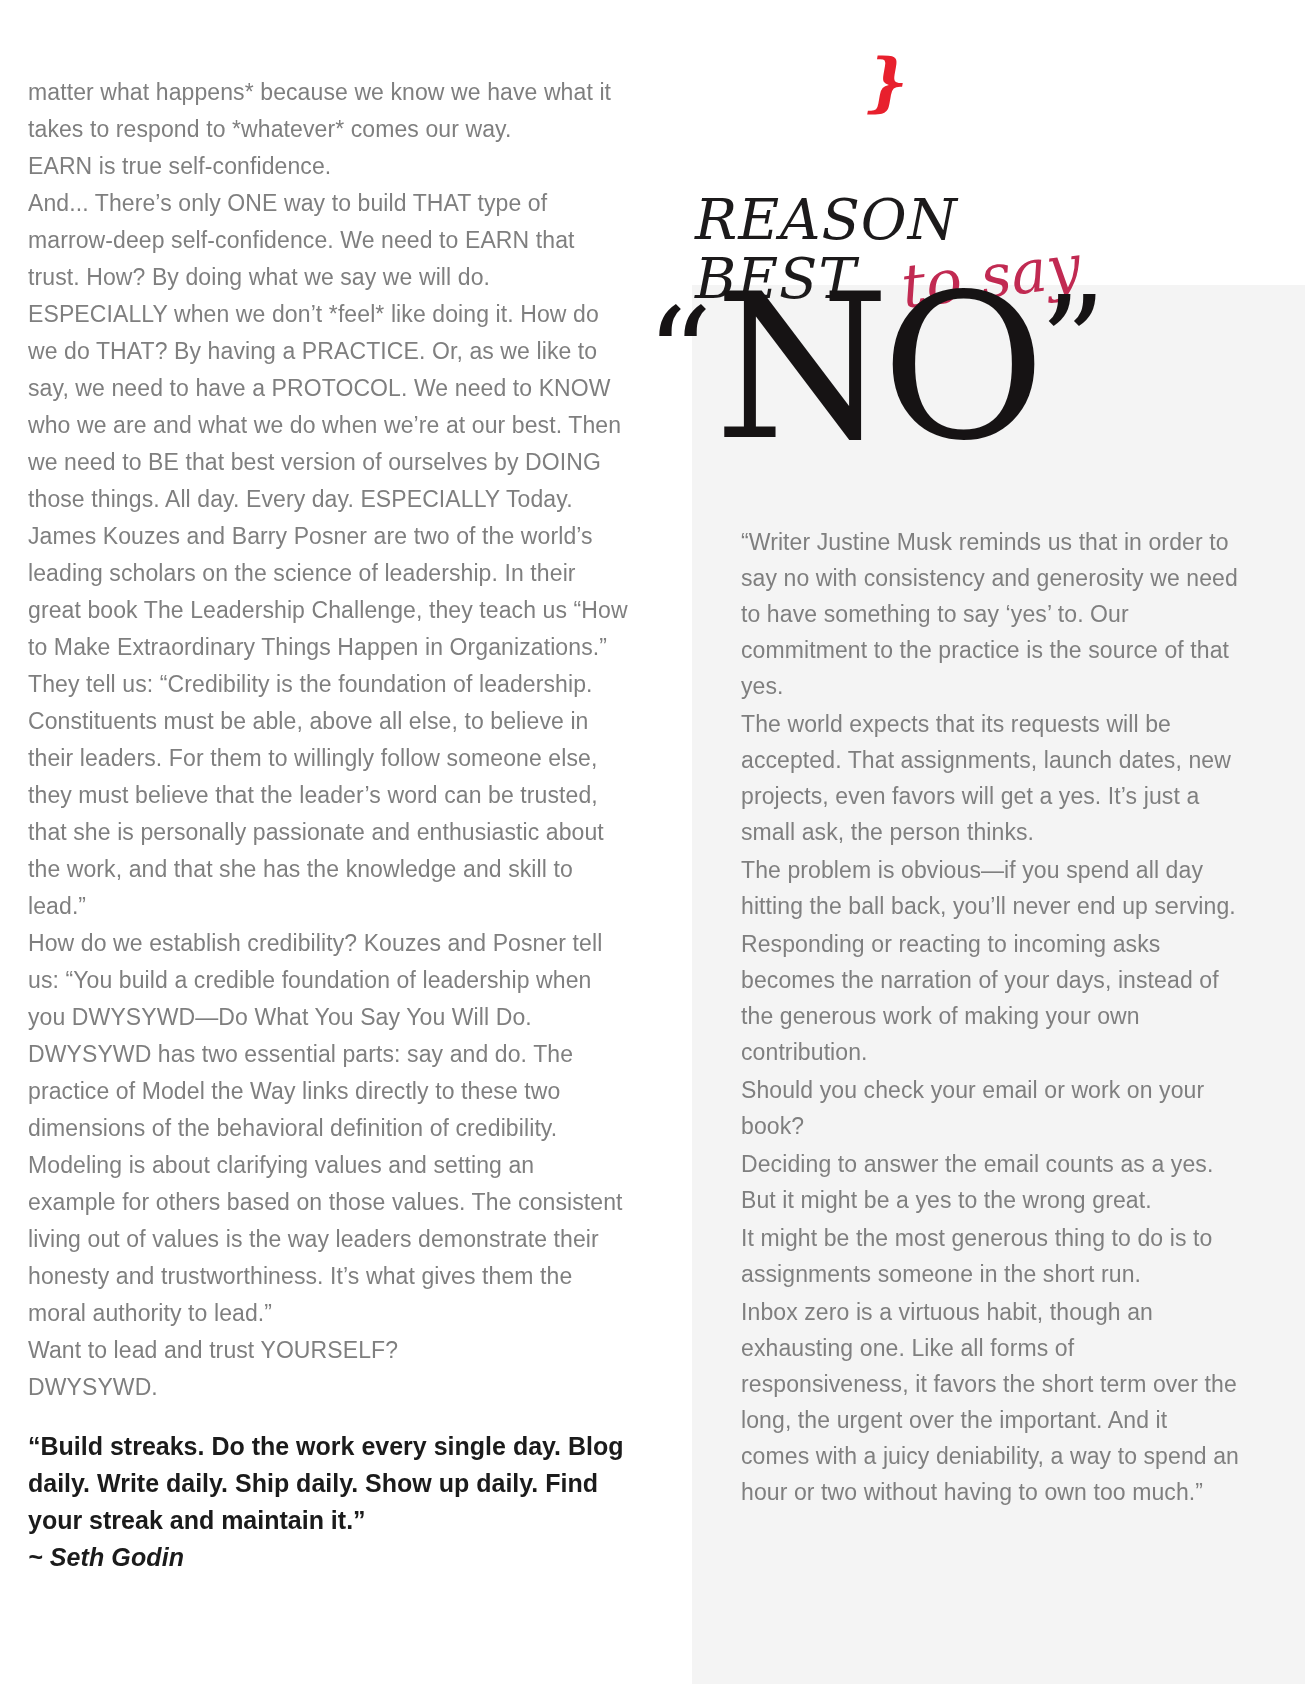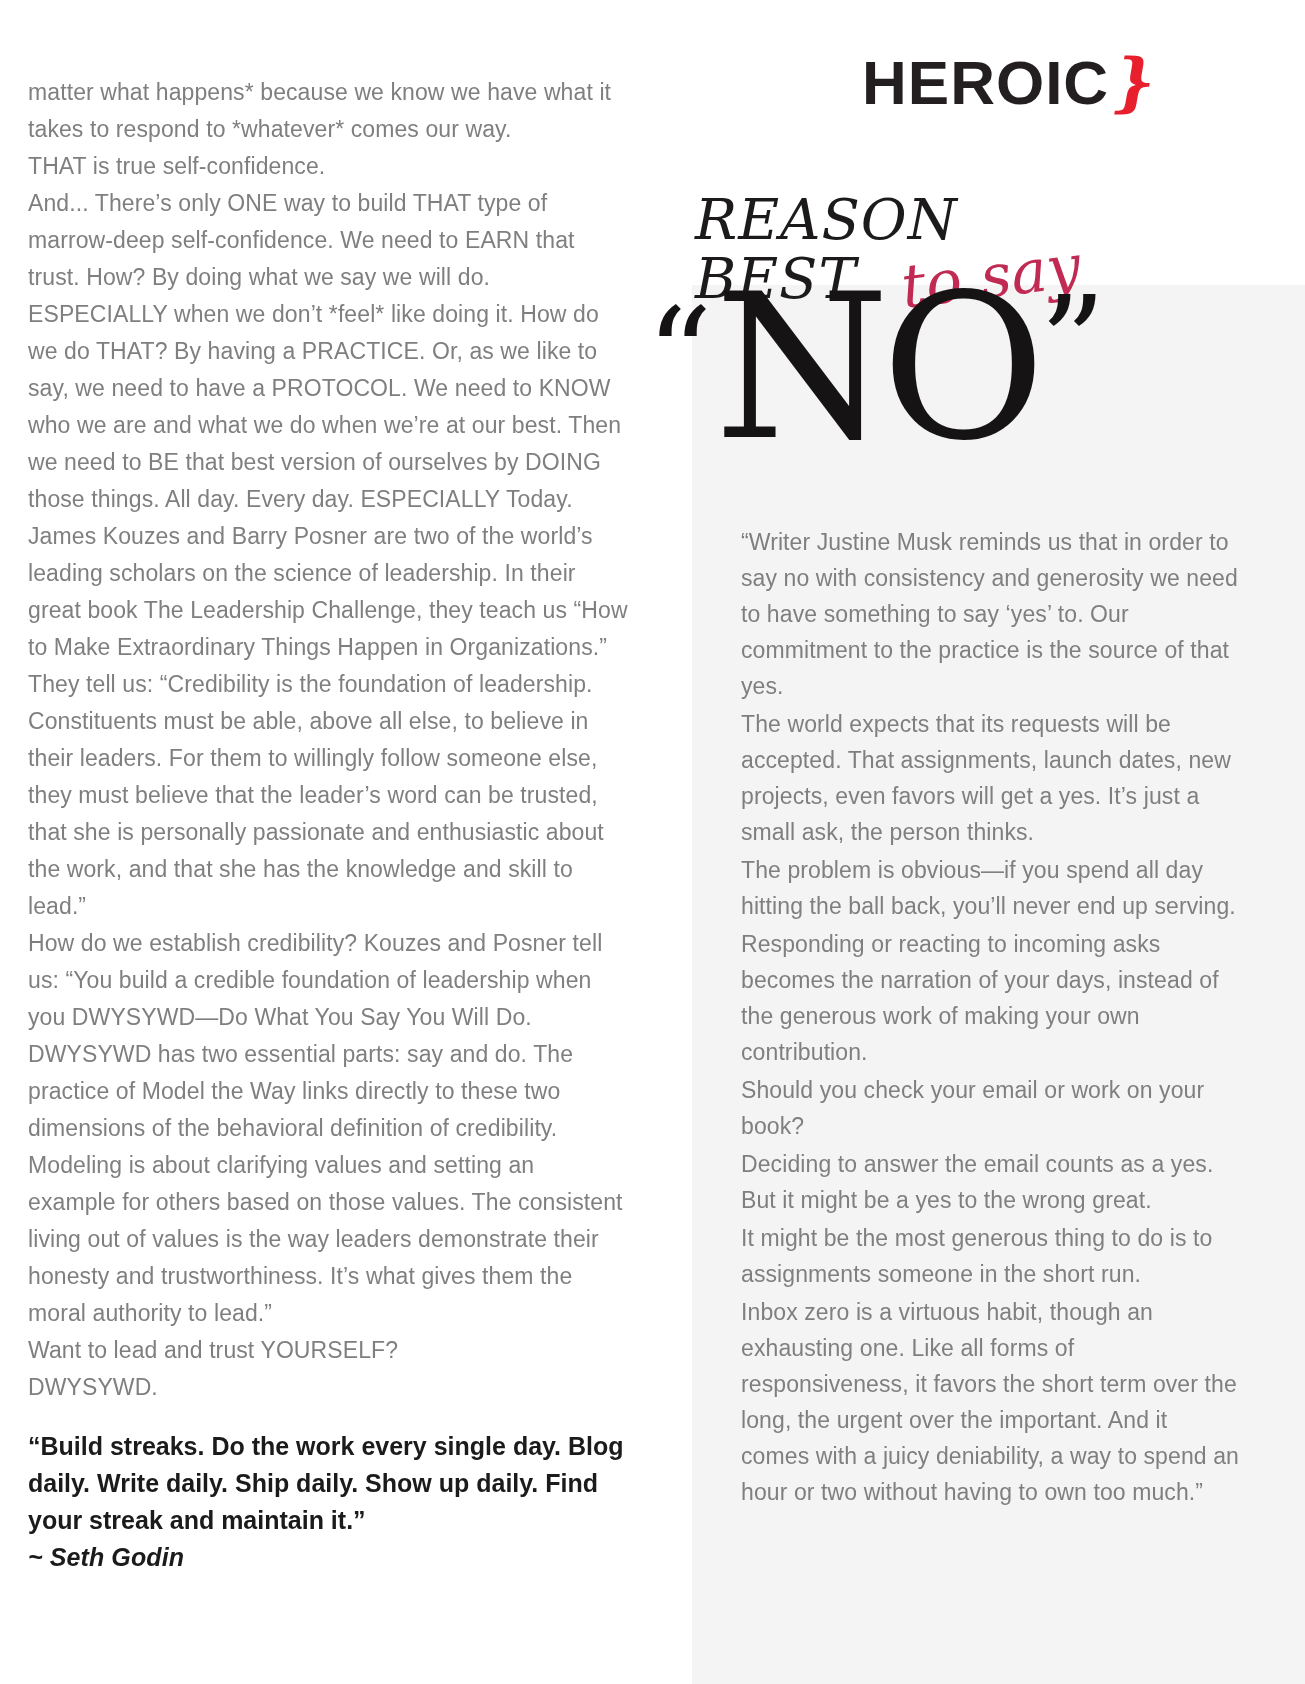--- a/index.html
+++ b/index.html
@@ -65,39 +65,38 @@
   .right-col p { margin:2px; }
 </style>
 </head>
 <body>
 
 <div class="page">
 
   <div class="gray-panel"></div>
 
   <div class="logo">
-    <span class="logo-text">HEROIC</span>
     <span class="logo-mark">}</span>
   </div>
 
   <div class="headline">
     <div class="hl-serif">REASON</div>
     <div class="hl-serif">BEST</div>
     <div class="hl-script">to say</div>
   </div>
 
   <div class="no-block">
     <span class="no-open">“</span>
     <span class="no-letters">NO</span>
     <span class="no-close">”</span>
   </div>
 
   <div class="left-col">
     <p>matter what happens* because we know we have what it takes to respond to *whatever* comes our way.</p>
-    <p>THAT is true self-confidence.</p>
+    <p>EARN is true self-confidence.</p>
     <p>And... There’s only ONE way to build THAT type of marrow-deep self-confidence. We need to EARN that trust. How? By doing what we say we will do. ESPECIALLY when we don’t *feel* like doing it. How do we do THAT? By having a PRACTICE. Or, as we like to say, we need to have a PROTOCOL. We need to KNOW who we are and what we do when we’re at our best. Then we need to BE that best version of ourselves by DOING those things. All day. Every day. ESPECIALLY Today.</p>
     <p>James Kouzes and Barry Posner are two of the world’s leading scholars on the science of leadership. In their great book The Leadership Challenge, they teach us “How to Make Extraordinary Things Happen in Organizations.”</p>
     <p>They tell us: “Credibility is the foundation of leadership. Constituents must be able, above all else, to believe in their leaders. For them to willingly follow someone else, they must believe that the leader’s word can be trusted, that she is personally passionate and enthusiastic about the work, and that she has the knowledge and skill to lead.”</p>
     <p>How do we establish credibility? Kouzes and Posner tell us: “You build a credible foundation of leadership when you DWYSYWD—Do What You Say You Will Do. DWYSYWD has two essential parts: say and do. The practice of Model the Way links directly to these two dimensions of the behavioral definition of credibility. Modeling is about clarifying values and setting an example for others based on those values. The consistent living out of values is the way leaders demonstrate their honesty and trustworthiness. It’s what gives them the moral authority to lead.”</p>
     <p>Want to lead and trust YOURSELF?</p>
     <p>DWYSYWD.</p>
     <p class="pull-quote">“Build streaks. Do the work every single day. Blog daily. Write daily. Ship daily. Show up daily. Find your streak and maintain it.”</p>
     <p class="attribution">~ Seth Godin</p>
   </div>
 

